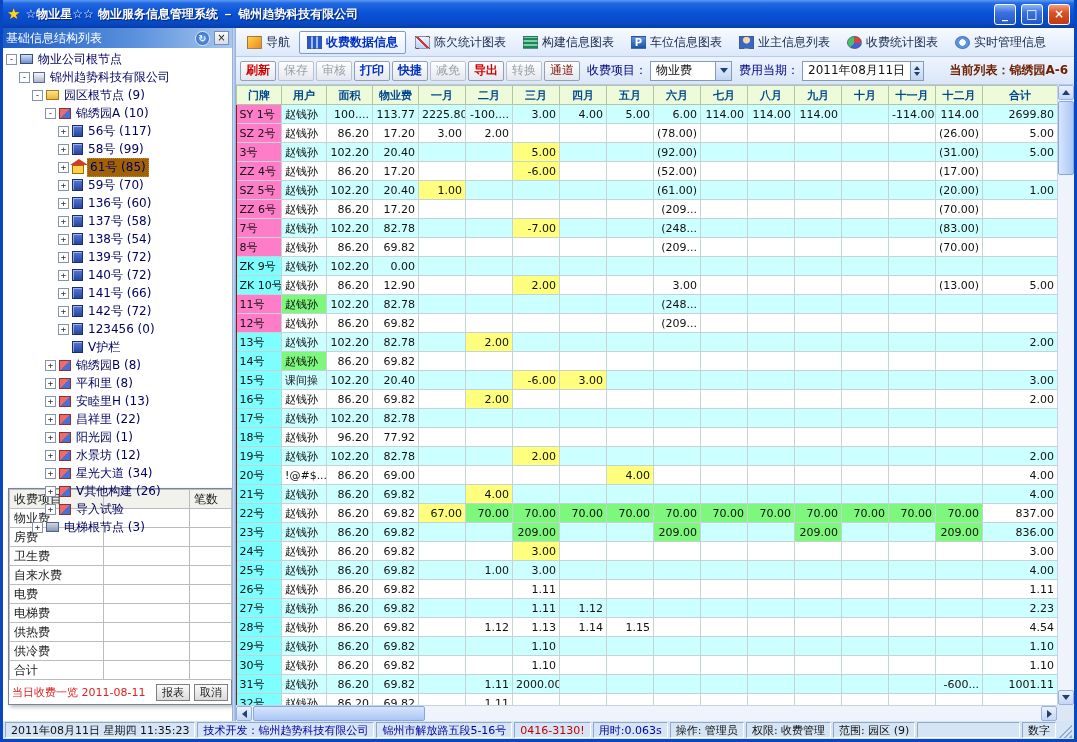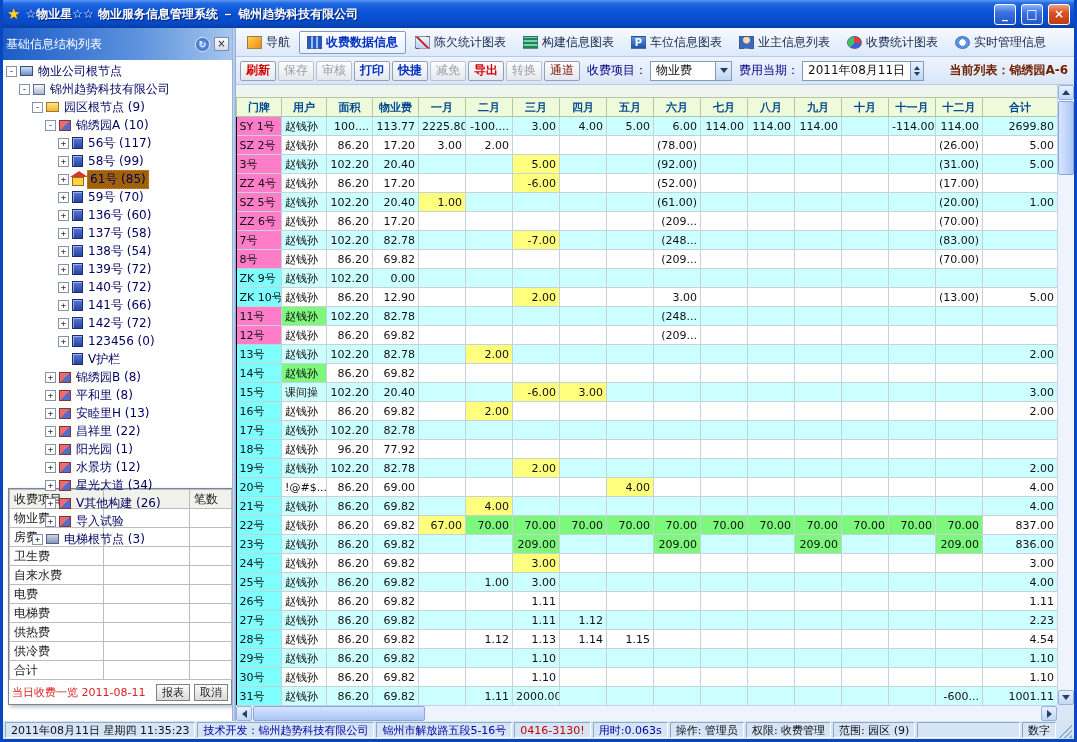--- a/index.html
+++ b/index.html
@@ -15,21 +15,21 @@
   .title{color:#fff;font-weight:bold;font-size:12px;flex:1;white-space:nowrap;overflow:hidden;
     text-shadow:1px 1px 1px rgba(0,0,30,.6);}
   .tbb{width:22px;height:21px;flex:none;border:1px solid #fff;border-radius:3px;color:#fff;
     font-size:12px;line-height:18px;text-align:center;font-weight:bold;
     background:linear-gradient(180deg,#8ab4f8,#3a70e0 40%,#2258c8);}
   .tbb.close{background:linear-gradient(180deg,#f0a080,#da5226 40%,#c03a10);}
   
   .content{flex:1;display:flex;min-height:0;}
   .left{width:230px;flex:none;background:#fff;position:relative;border-right:1px solid #9ab2d8;
     overflow:hidden;}
-  .left-header{height:32px;display:flex;align-items:center;gap:4px;padding:0 3px;
+  .left-header{height:20px;display:flex;align-items:center;gap:4px;padding:0 3px;
     background:linear-gradient(90deg,#1b5cc8,#5e93dd 60%,#a7c7ef);}
   .lh-title{color:#fff;font-size:12px;flex:1;white-space:nowrap;}
   .lh-refresh{width:15px;height:15px;flex:none;border-radius:50%;color:#fff;font-size:10px;
     line-height:14px;text-align:center;background:radial-gradient(circle,#7fb0f0,#1a55b8);
     border:1px solid #dce8fa;}
   .lh-close{width:15px;height:14px;flex:none;background:linear-gradient(#fbfbfb,#d8dde8);
     border:1px solid #7c8cb0;color:#222;font-size:10px;line-height:12px;text-align:center;}
   .tree{position:relative;z-index:3;padding-top:2px;}
   .trow{height:18px;display:flex;align-items:center;gap:3px;white-space:nowrap;color:#000060;}
   .exp{width:11px;height:11px;flex:none;border:1px solid #8494ac;background:#fff;font-size:9px;
@@ -107,21 +107,21 @@
   .tri-left{width:0;height:0;border-top:4px solid transparent;border-bottom:4px solid transparent;
     border-right:5px solid #20406e;}
   .tri-right{width:0;height:0;border-top:4px solid transparent;border-bottom:4px solid transparent;
     border-left:5px solid #20406e;}
   .sp{width:0;height:0;border-left:3px solid transparent;border-right:3px solid transparent;}
   .sp.up{border-bottom:4px solid #20406e;}
   .sp.dn{border-top:4px solid #20406e;}
   .current-list{margin-left:auto;color:#702000;font-weight:bold;white-space:nowrap;padding-right:2px;}
   
   .gridwrap{flex:1;position:relative;overflow:hidden;background:#eef4ee;min-height:0;}
-  .tablewrap{position:absolute;left:0;top:0;right:17px;bottom:16px;overflow:hidden;background:#000000;margin-top:12px;}
+  .tablewrap{position:absolute;left:0;top:0;right:17px;bottom:16px;overflow:hidden;background:#7f1d1d;}
   table.grid{border-collapse:collapse;table-layout:fixed;width:821px;font-size:11px;}
   table.grid th{background:var(--header-green,#eefbda);color:#004890;font-weight:bold;
     border:1px solid #b4c4a4;height:19px;padding:0 2px;white-space:nowrap;overflow:hidden;}
   table.grid td{border-right:1px solid #c4d4d4;border-bottom:1px solid #c4d4d4;height:19px;
     padding:0 3px;white-space:nowrap;overflow:hidden;color:#101010;}
   tr.rc{background:var(--row-cyan,#ccffff);}
   tr.rw{background:#ffffff;}
   td.num{text-align:right;}
   td.door{color:#000080;text-align:left;}
   td.door.dp{background:var(--door-pink,#ff7dc8);}

